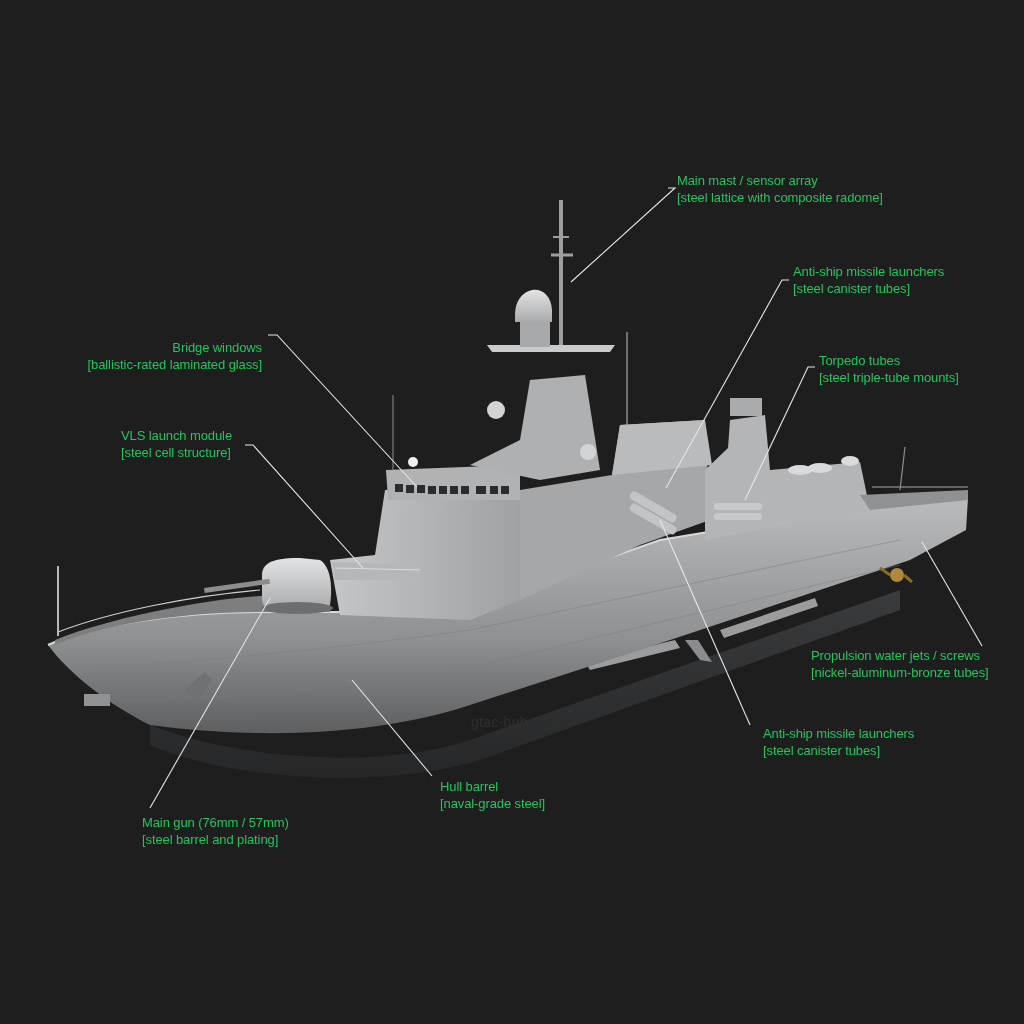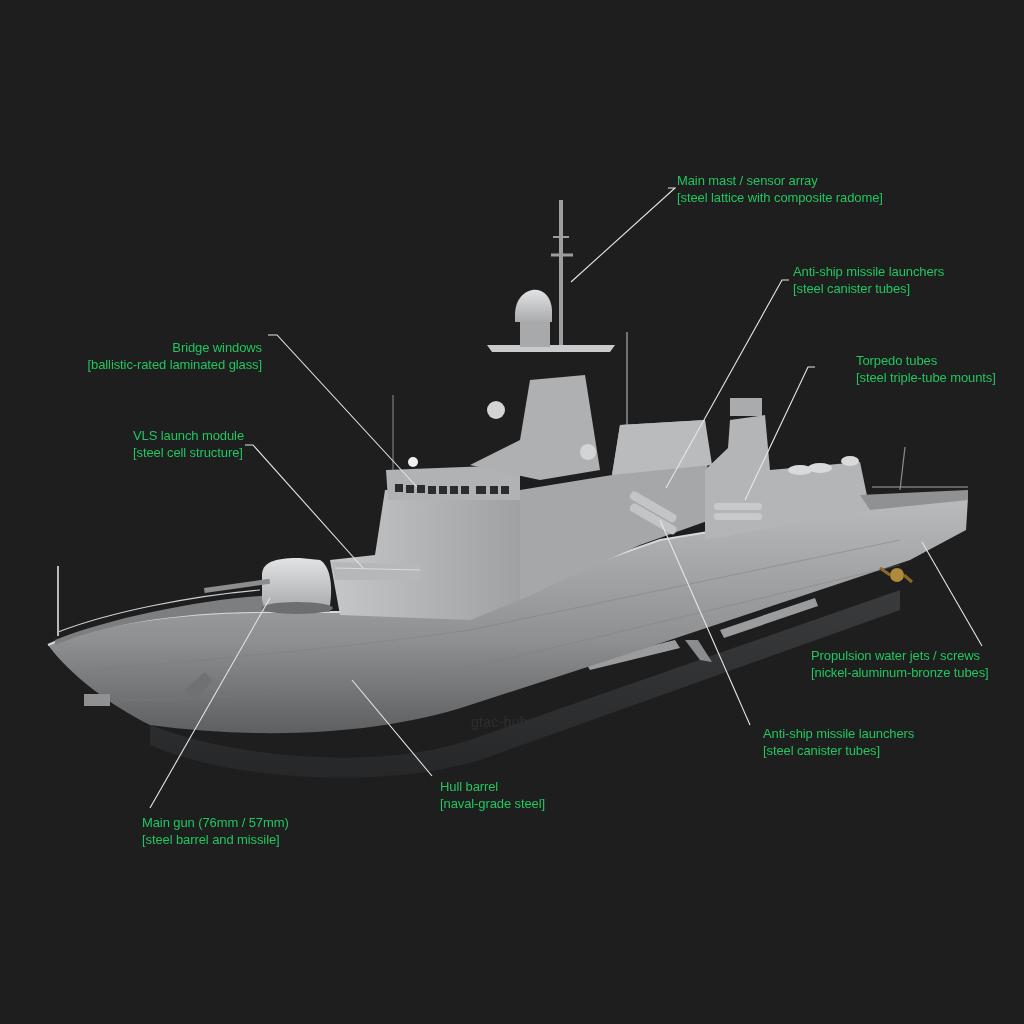--- a/index.html
+++ b/index.html
@@ -157,26 +157,26 @@
 <div class="label right" style="right:762px; top:303px;margin-top:36px;">
   <span>Bridge windows</span>
   <span>[ballistic-rated laminated glass]</span>
 </div>
 
 <div class="label" style="left:793px; top:263px;">
   <span>Anti-ship missile launchers</span>
   <span>[steel canister tubes]</span>
 </div>
 
-<div class="label" style="left:856px; top:352px;">
+<div class="label" style="left:819px; top:352px;">
   <span>Torpedo tubes</span>
   <span>[steel triple-tube mounts]</span>
 </div>
 
-<div class="label" style="left:121px; top:427px;margin-left:12px;">
+<div class="label" style="left:121px; top:427px;">
   <span>VLS launch module</span>
   <span>[steel cell structure]</span>
 </div>
 
 <div class="label" style="left:811px; top:647px;">
   <span>Propulsion water jets / screws</span>
   <span>[nickel-aluminum-bronze tubes]</span>
 </div>
 
 <div class="label" style="left:763px; top:725px;">
@@ -184,14 +184,14 @@
   <span>[steel canister tubes]</span>
 </div>
 
 <div class="label" style="left:440px; top:778px;">
   <span>Hull barrel</span>
   <span>[naval-grade steel]</span>
 </div>
 
 <div class="label" style="left:142px; top:814px;">
   <span>Main gun (76mm / 57mm)</span>
-  <span>[steel barrel and missile]</span>
+  <span>[steel barrel and plating]</span>
 </div>
 
 </body></html>

